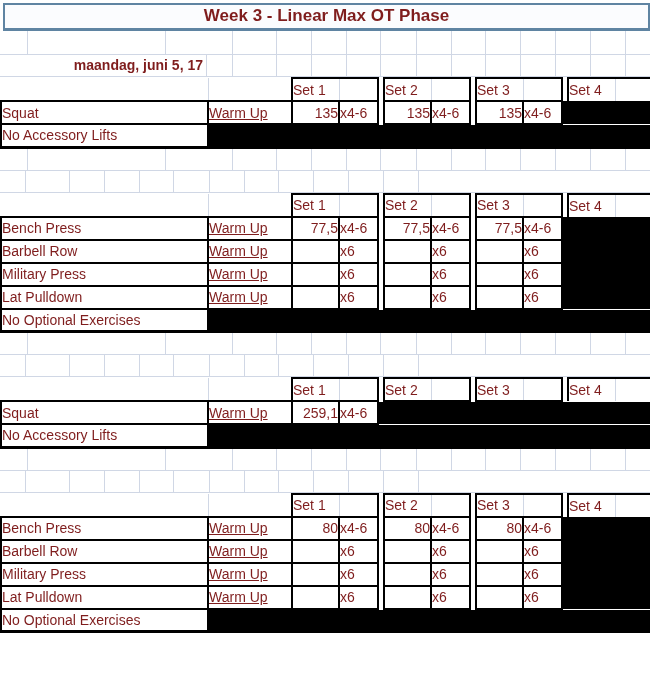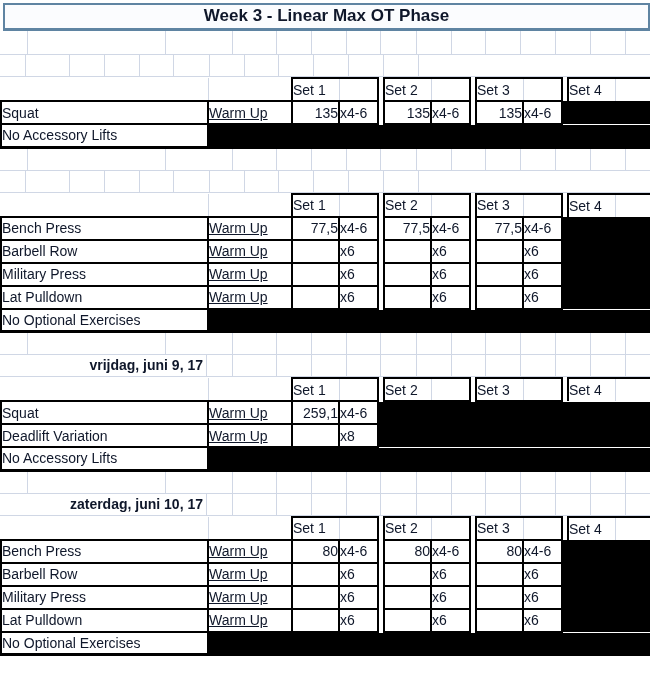--- a/index.html
+++ b/index.html
@@ -1,18 +1,18 @@
 <!DOCTYPE html>
 <html><head>
 <meta charset="utf-8">
 <style>
   html,body{margin:0;padding:0;background:#fff;}
   .sheet{
     position:relative;width:650px;height:678px;overflow:hidden;background:#ffffff;
-    font-family:"Liberation Sans",sans-serif;font-size:14px;color:#0f172a;
+    font-family:"Liberation Sans",sans-serif;font-size:14px;color:#7f1d1d;
   }
   .title-box{
     margin:3px 0 0 3px;width:647px;height:28px;box-sizing:border-box;
     border:2px solid #5f84a2;border-bottom-width:3px;background:#fbfcfe;
     text-align:center;font-weight:bold;font-size:17px;line-height:22px;
   }
   .gap-row{display:flex;height:21px;box-sizing:content-box;border-bottom:1px solid #d0d7e5;background:#fff;}
   .gap-row.first{height:23px;}
   .gap-row .gl,.day-row .gl{box-sizing:border-box;height:100%;border-right:1px solid #d0d7e5;}
   .gap-row .gl:last-child,.day-row .gl:last-child{border-right:none;}
@@ -54,20 +54,21 @@
         <span class="gl" style="width: 35px;"></span>
         <span class="gl" style="width: 34px;"></span>
         <span class="gl" style="width: 35px;"></span>
         <span class="gl" style="width: 35px;"></span>
         <span class="gl" style="width: 35px;"></span>
         <span class="gl" style="width: 35px;"></span>
         <span class="gl" style="width: 24px;"></span>
       </div>
       <div class="section">
         <div class="day-row">
+          <span class="day-label">maandag, juni 5, 17</span>
           <span class="gl" style="width: 26px;"></span>
           <span class="gl" style="width: 44px;"></span>
           <span class="gl" style="width: 35px;"></span>
           <span class="gl" style="width: 35px;"></span>
           <span class="gl" style="width: 34px;"></span>
           <span class="gl" style="width: 36px;"></span>
           <span class="gl" style="width: 35px;"></span>
           <span class="gl" style="width: 34px;"></span>
           <span class="gl" style="width: 35px;"></span>
           <span class="gl" style="width: 35px;"></span>
@@ -263,21 +264,20 @@
         <span class="gl" style="width: 35px;"></span>
         <span class="gl" style="width: 34px;"></span>
         <span class="gl" style="width: 35px;"></span>
         <span class="gl" style="width: 35px;"></span>
         <span class="gl" style="width: 35px;"></span>
         <span class="gl" style="width: 35px;"></span>
         <span class="gl" style="width: 24px;"></span>
       </div>
       <div class="section">
         <div class="day-row">
-          <span class="day-label">vrijdag, juni 9, 17</span>
           <span class="gl" style="width: 26px;"></span>
           <span class="gl" style="width: 44px;"></span>
           <span class="gl" style="width: 35px;"></span>
           <span class="gl" style="width: 35px;"></span>
           <span class="gl" style="width: 34px;"></span>
           <span class="gl" style="width: 36px;"></span>
           <span class="gl" style="width: 35px;"></span>
           <span class="gl" style="width: 34px;"></span>
           <span class="gl" style="width: 35px;"></span>
           <span class="gl" style="width: 35px;"></span>
@@ -317,27 +317,20 @@
               <td class="sh4l">Set 4</td>
               <td class="sh4r"></td>
             </tr>
             <tr>
               <td class="name">Squat</td>
               <td class="warm">Warm Up</td>
               <td class="wtc">259,1</td>
               <td class="rep">x4-6</td>
               <td class="blk" colspan="9"></td>
             </tr>
-            <tr>
-              <td class="name">Deadlift Variation</td>
-              <td class="warm">Warm Up</td>
-              <td class="wtc"></td>
-              <td class="rep">x8</td>
-              <td class="blk" colspan="9"></td>
-            </tr>
             <tr class="frow">
               <td class="name">No Accessory Lifts</td>
               <td class="blk" colspan="12"></td>
             </tr>
           </tbody>
         </table>
       </div>
       <div class="gap-row">
         <span class="gl" style="width: 28px;"></span>
         <span class="gl" style="width: 138px;"></span>
@@ -350,21 +343,20 @@
         <span class="gl" style="width: 35px;"></span>
         <span class="gl" style="width: 34px;"></span>
         <span class="gl" style="width: 35px;"></span>
         <span class="gl" style="width: 35px;"></span>
         <span class="gl" style="width: 35px;"></span>
         <span class="gl" style="width: 35px;"></span>
         <span class="gl" style="width: 24px;"></span>
       </div>
       <div class="section">
         <div class="day-row">
-          <span class="day-label">zaterdag, juni 10, 17</span>
           <span class="gl" style="width: 26px;"></span>
           <span class="gl" style="width: 44px;"></span>
           <span class="gl" style="width: 35px;"></span>
           <span class="gl" style="width: 35px;"></span>
           <span class="gl" style="width: 34px;"></span>
           <span class="gl" style="width: 36px;"></span>
           <span class="gl" style="width: 35px;"></span>
           <span class="gl" style="width: 34px;"></span>
           <span class="gl" style="width: 35px;"></span>
           <span class="gl" style="width: 35px;"></span>

